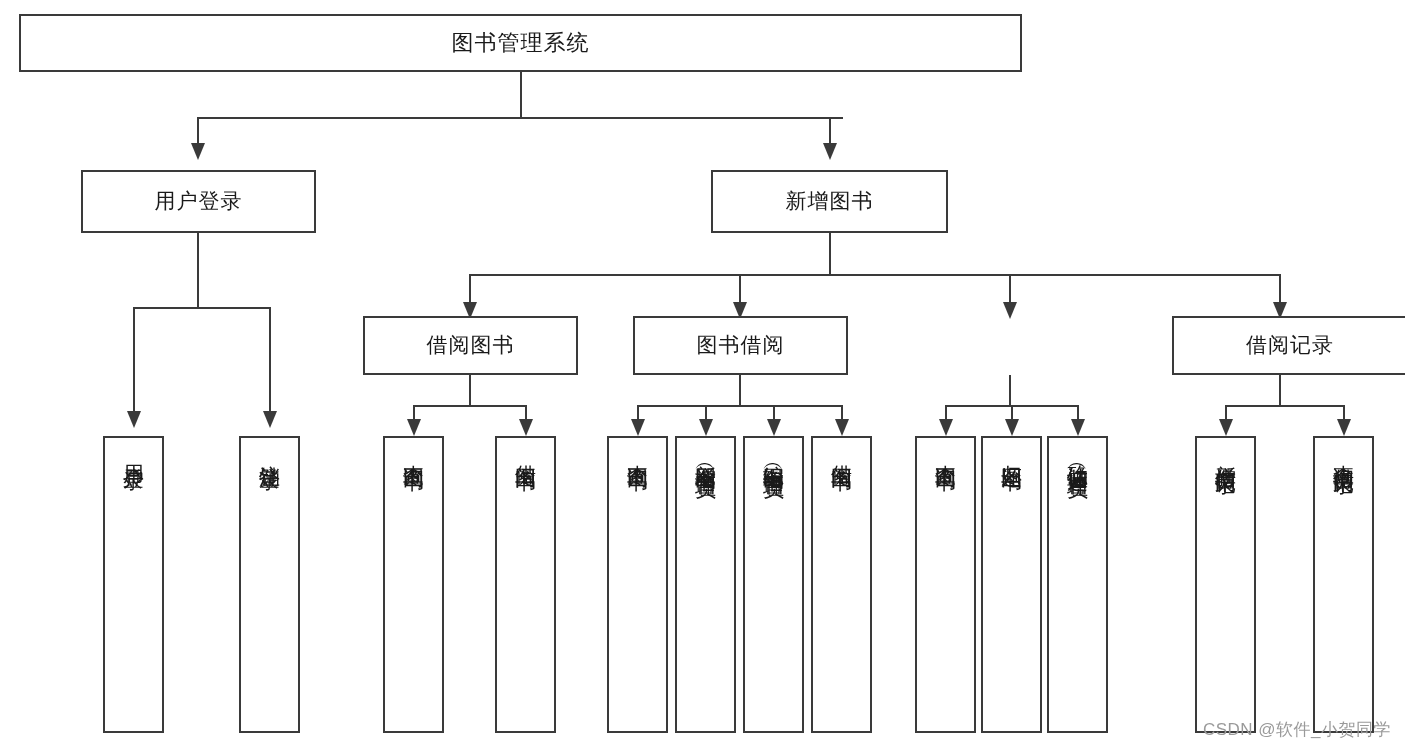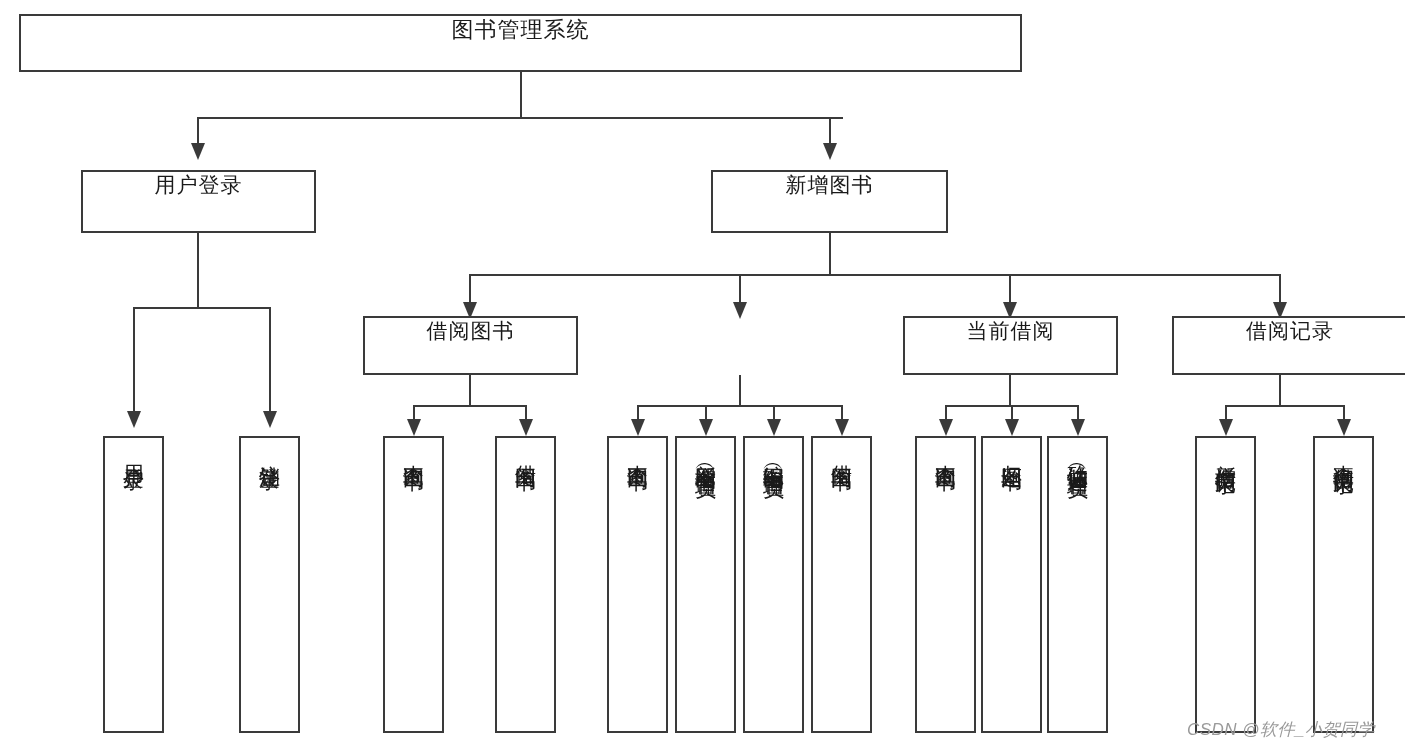--- a/index.html
+++ b/index.html
@@ -15,21 +15,21 @@
     background:#ffffff;
     overflow:hidden;
   }
   
   .node{
     position:absolute;
     box-sizing:border-box;
     background:#ffffff;
     border:2px solid #3a3a3a;
     display:flex;
-    align-items:flex-start;
+    align-items:center;
     justify-content:center;
     text-align:center;
   }
   .node .lbl{
     font-size:21px;
     line-height:1.25;
     letter-spacing:1px;
     color:#1a1a1a;
     white-space:nowrap;
   }
@@ -63,28 +63,27 @@
   .arw{
     position:absolute;
     width:0;height:0;
     border-left:7px solid transparent;
     border-right:7px solid transparent;
     border-top:17px solid #3a3a3a;
   }
   
   #watermark{
     position:absolute;
-    right:30px;
+    right:14px;
     bottom:6px;
     font-size:17px;
     color:#9a9a9a;
     letter-spacing:.5px;
     white-space:nowrap;
     pointer-events:none;
-    font-style:italic;
   }
 </style>
 </head>
 <body>
 
 <div id="diagram">
 
   <div class="node root" style="left:19px;top:14px;width:1003px;height:58px;">
     <span class="lbl">图书管理系统</span>
   </div>
@@ -126,22 +125,22 @@
   <div class="ln v" style="left:739px;top:274px;height:29px;"></div>
   <div class="arw" style="left:733px;top:302px;"></div>
   <div class="ln v" style="left:1009px;top:274px;height:29px;"></div>
   <div class="arw" style="left:1003px;top:302px;"></div>
   <div class="ln v" style="left:1279px;top:274px;height:29px;"></div>
   <div class="arw" style="left:1273px;top:302px;"></div>
 
   <div class="node" style="left:363px;top:316px;width:215px;height:59px;">
     <span class="lbl">借阅图书</span>
   </div>
-  <div class="node" style="left:903px;top:316px;width:215px;height:59px;">
-    <span class="lbl">当前借阅</span>
+  <div class="node" style="left:633px;top:316px;width:215px;height:59px;">
+    <span class="lbl">图书借阅</span>
   </div>
   <div class="node" style="left:1172px;top:316px;width:236px;height:59px;">
     <span class="lbl">借阅记录</span>
   </div>
 
   <div class="ln v" style="left:469px;top:375px;height:31px;"></div>
   <div class="ln h" style="left:413px;top:405px;width:114px;"></div>
   <div class="ln v" style="left:413px;top:405px;height:15px;"></div>
   <div class="arw" style="left:407px;top:419px;"></div>
   <div class="ln v" style="left:525px;top:405px;height:15px;"></div>

